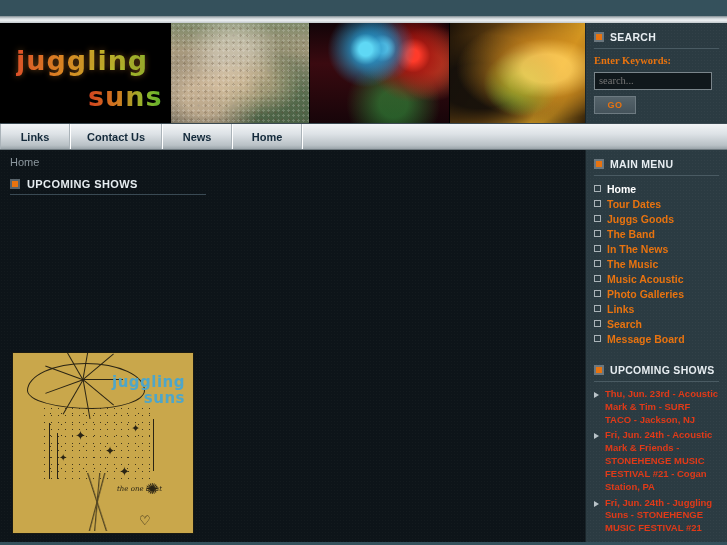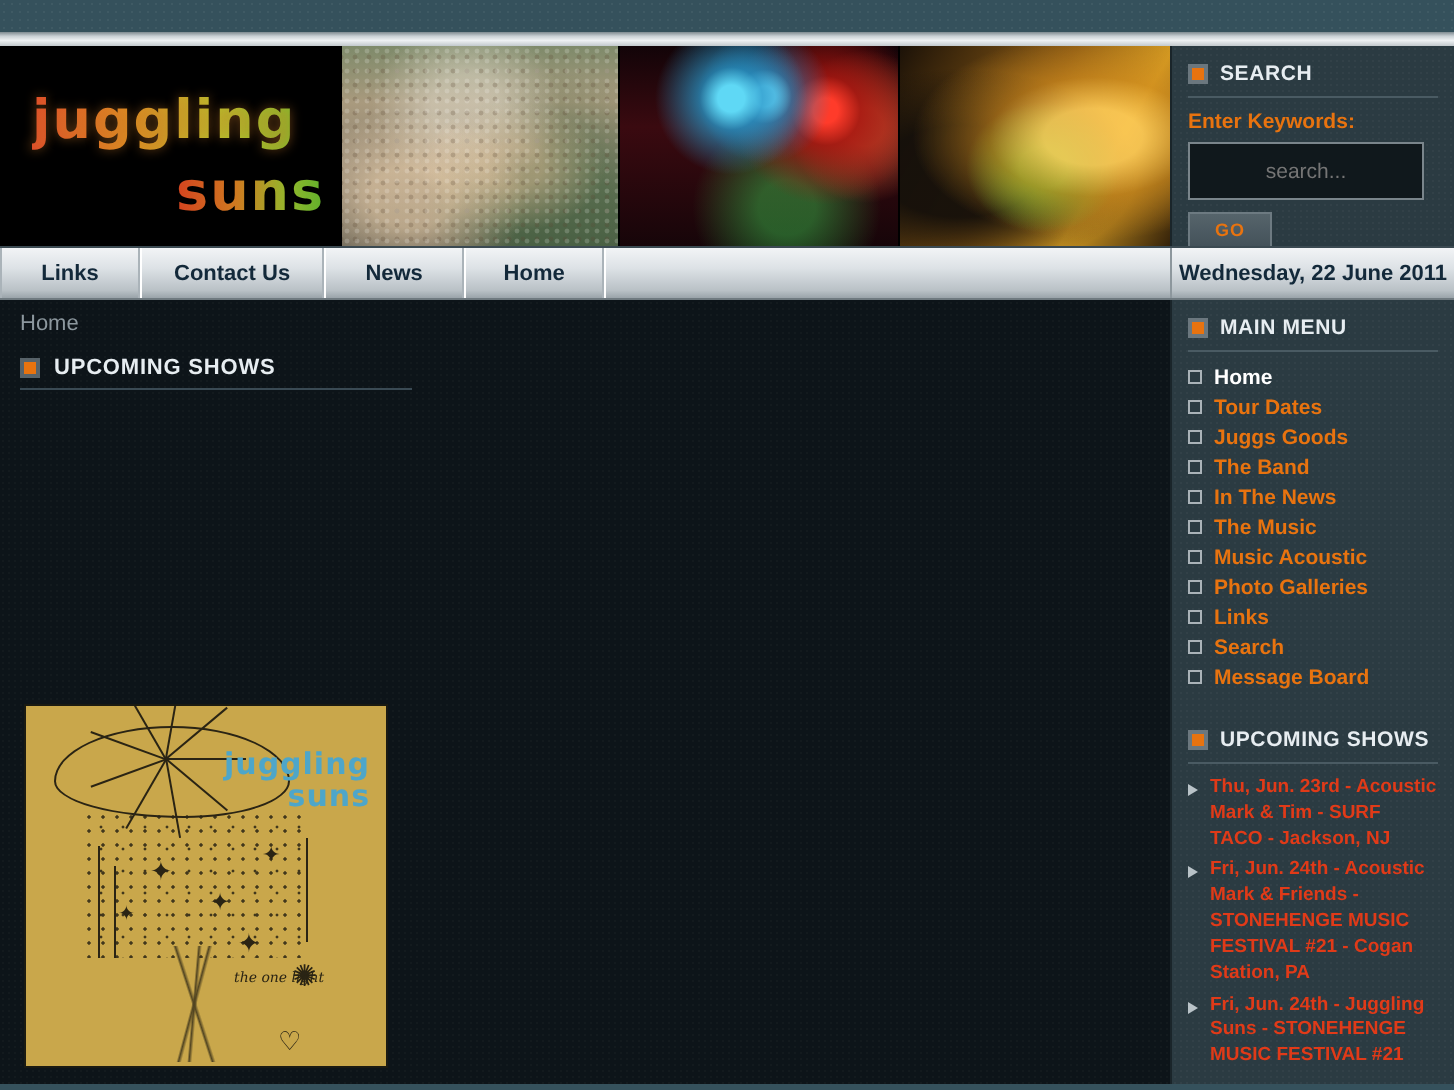--- a/index.html
+++ b/index.html
@@ -299,31 +299,31 @@
     background: #2b3b42;
     background-image: radial-gradient(rgba(255,255,255,.03) .5px, transparent .6px);
     background-size: 3px 3px;
     border-left: 1px solid #1a252a;
     padding: 8px;
   }
   .search-label {
     font-size: 10.5px; font-weight: bold;
     color: #e8730f;
     margin: 6px 0 4px 0;
+    font-family: Liberation Serif, serif;
   }
   .search-input {
-    width: 118px; height: 29px;
+    width: 118px; height: 18px;
     background: #10181c;
     border: 1px solid #7a858b;
     color: #c8d0d4;
     font-size: 10.5px;
-    font-family: Liberation Sans, sans-serif;
+    font-family: Liberation Serif, serif;
     padding: 0 4px;
     outline: none;
-    text-align: center;
   }
   .go-btn {
     margin-top: 6px;
     width: 42px; height: 18px;
     background: linear-gradient(to bottom, #56646b 0%, #44525a 100%);
     border: 1px solid #6d7a81;
     color: #e8730f;
     font-size: 9px; font-weight: bold;
     letter-spacing: .5px;
     cursor: pointer;
@@ -358,21 +358,20 @@
       <button class="go-btn">GO</button>
     </div>
   </div>
 
   <div class="navbar">
     <div class="nav-item">Links</div>
     <div class="nav-item">Contact Us</div>
     <div class="nav-item">News</div>
     <div class="nav-item">Home</div>
     <div class="nav-spacer"></div>
-    <div class="date-cell">Wednesday, 22 June 2011</div>
   </div>
 
   <div class="body-wrap">
 
     <div class="main-col">
 
       <div class="breadcrumb">Home</div>
 
       <div class="mod-head">
         <span class="sq-icon"></span>

